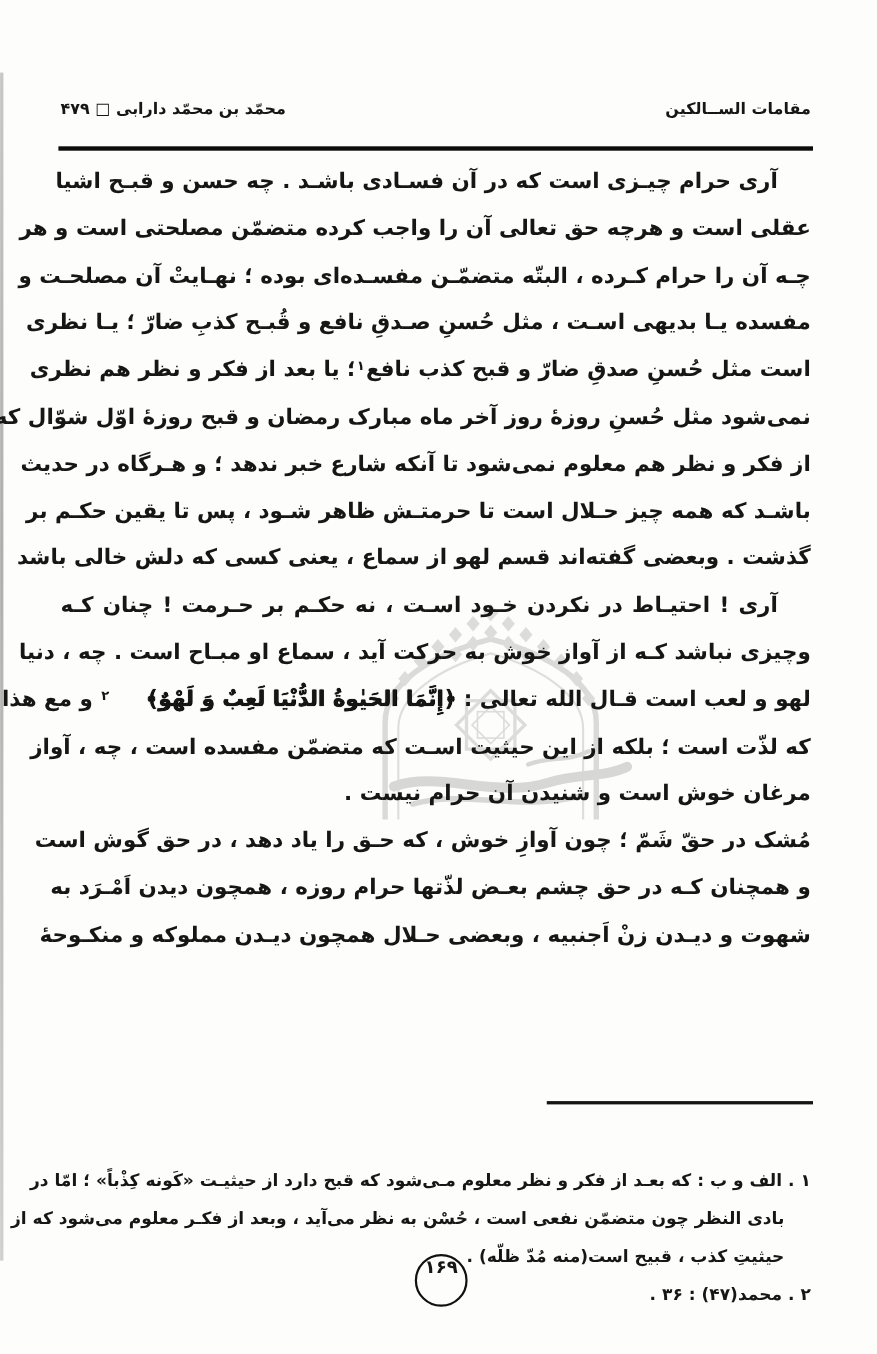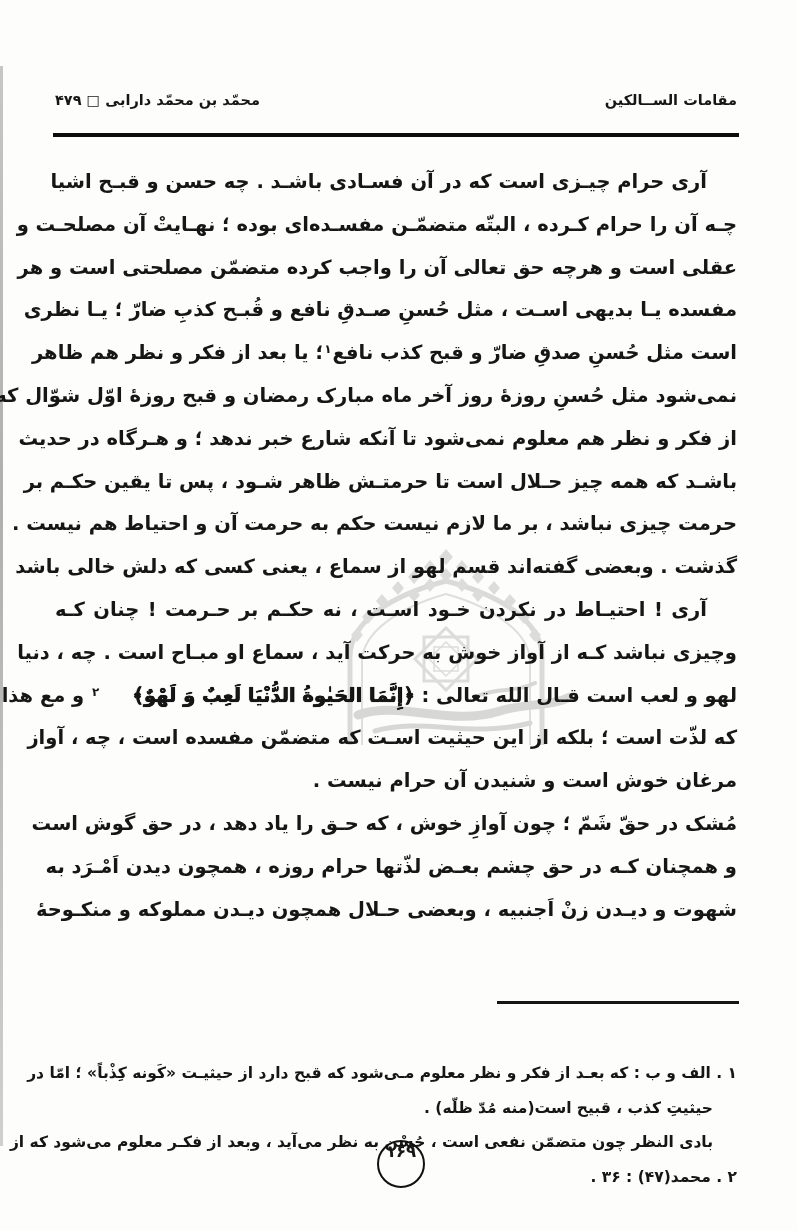--- a/index.html
+++ b/index.html
@@ -26,21 +26,21 @@
     position:absolute;top:133px;right:58px;left:53px;height:4px;
     background:#0c0c0c;
   }
   
   .watermark{
     position:absolute;left:330px;top:545px;width:245px;height:205px;
     z-index:0;opacity:.58;
   }
   
   .body-text{
-    position:absolute;top:161px;right:60px;width:682px;z-index:1;
+    position:absolute;top:144px;right:60px;width:682px;z-index:1;
   }
   .line{
     height:42.8px;line-height:42.8px;
     font-size:19.5px;font-weight:bold;
     text-align:justify;text-align-last:justify;
     white-space:nowrap;overflow:visible;
     text-justify:inter-word;
   }
   .line.indent{padding-right:30px;}
   .line.end{text-align:left;text-align-last:right;}
@@ -126,48 +126,47 @@
   <g stroke="#bdbdbd" fill="none">
     <path d="M28,170 C70,155 120,182 170,166 C195,158 220,162 240,152" stroke-width="9" stroke-linecap="round"></path>
     <path d="M45,186 C95,172 140,194 200,178" stroke-width="5" stroke-linecap="round"></path>
     <path d="M150,150 C170,142 185,148 205,138" stroke-width="4" stroke-linecap="round"></path>
   </g>
 </svg>
 
 <div class="body-text">
 
   <div class="line indent">آری حرام چیـزی است که در آن فسـادی باشـد . چه حسن و قبـح اشیا</div>
+  <div class="line">عقلی است و هرچه حق تعالی آن را واجب کرده متضمّن مصلحتی است و هر</div>
   <div class="line">چـه آن را حرام کـرده ، البتّه متضمّـن مفسـده‌ای بوده ؛ نهـایتْ آن مصلحـت و</div>
-  <div class="line">عقلی است و هرچه حق تعالی آن را واجب کرده متضمّن مصلحتی است و هر</div>
   <div class="line">مفسده یـا بدیهی اسـت ، مثل حُسنِ صـدقِ نافع و قُبـح کذبِ ضارّ ؛ یـا نظری</div>
   <div class="line">
-    <span>است مثل حُسنِ صدقِ ضارّ و قبح کذب نافع</span><sup class="fn-ref">۱</sup><span>؛ یا بعد از فکر و نظر هم ظاهر</span>
+    <span>است مثل حُسنِ صدقِ ضارّ و قبح کذب نافع</span><sup class="fn-ref">۱</sup><span>؛ یا بعد از فکر و نظر هم نظری</span>
   </div>
   <div class="line">نمی‌شود مثل حُسنِ روزهٔ روز آخر ماه مبارک رمضان و قبح روزهٔ اوّل شوّال که بعد</div>
   <div class="line">از فکر و نظر هم معلوم نمی‌شود تا آنکه شارع خبر ندهد ؛ و هـرگاه در حدیث</div>
   <div class="line">باشـد که همه چیز حـلال است تا حرمتـش ظاهر شـود ، پس تا یقین حکـم بر</div>
-  <div class="line">حرمت چیزی نباشد ، بر ما لازم نیست حکم به حرمت آن و احتیاط هم نیست .</div>
 
   <div class="line">گذشت . وبعضی گفته‌اند قسم لهو از سماع ، یعنی کسی که دلش خالی باشد</div>
   <div class="line indent">آری ! احتیـاط در نکردن خـود اسـت ، نه حکـم بر حـرمت ! چنان کـه</div>
   <div class="line">وچیزی نباشد کـه از آواز خوش به حرکت آید ، سماع او مبـاح است . چه ، دنیا</div>
   <div class="line">
     <span>لهو و لعب است قـال الله تعالی : </span><span class="verse">﴿إِنَّمَا الحَيٰوةُ الدُّنْيَا لَعِبٌ وَ لَهْوٌ﴾</span><sup class="fn-ref">۲</sup><span> و مع هذا</span>
   </div>
   <div class="line">که لذّت است ؛ بلکه از این حیثیت اسـت که متضمّن مفسده است ، چه ، آواز</div>
   <div class="line end">مرغان خوش است و شنیدن آن حرام نیست .</div>
 
   <div class="line">مُشک در حقّ شَمّ ؛ چون آوازِ خوش ، که حـق را یاد دهد ، در حق گوش است</div>
   <div class="line">و همچنان کـه در حق چشم بعـض لذّتها حرام روزه ، همچون دیدن اَمْـرَد به</div>
   <div class="line">شهوت و دیـدن زنْ اَجنبیه ، وبعضی حـلال همچون دیـدن مملوکه و منکـوحهٔ</div>
 </div>
 
 <div class="fn-sep"></div>
 <div class="footnotes">
   <div class="fn-line">۱ . الف و ب : که بعـد از فکر و نظر معلوم مـی‌شود که قبح دارد از حیثیـت «کَونه کِذْباً» ؛ امّا در</div>
+  <div class="fn-line cont">بادی النظر چون متضمّن نفعی است ، حُسْن به نظر می‌آید ، وبعد از فکـر معلوم می‌شود که از</div>
   <div class="fn-line cont end">حیثیتِ کذب ، قبیح است(منه مُدّ ظلّه) .</div>
-  <div class="fn-line cont">بادی النظر چون متضمّن نفعی است ، حُسْن به نظر می‌آید ، وبعد از فکـر معلوم می‌شود که از</div>
   <div class="fn-line end">۲ . محمد(۴۷) : ۳۶ .</div>
 </div>
 
 <div class="page-circle">
   <span>۱۶۹</span>
 </div>
 
 </body></html>

